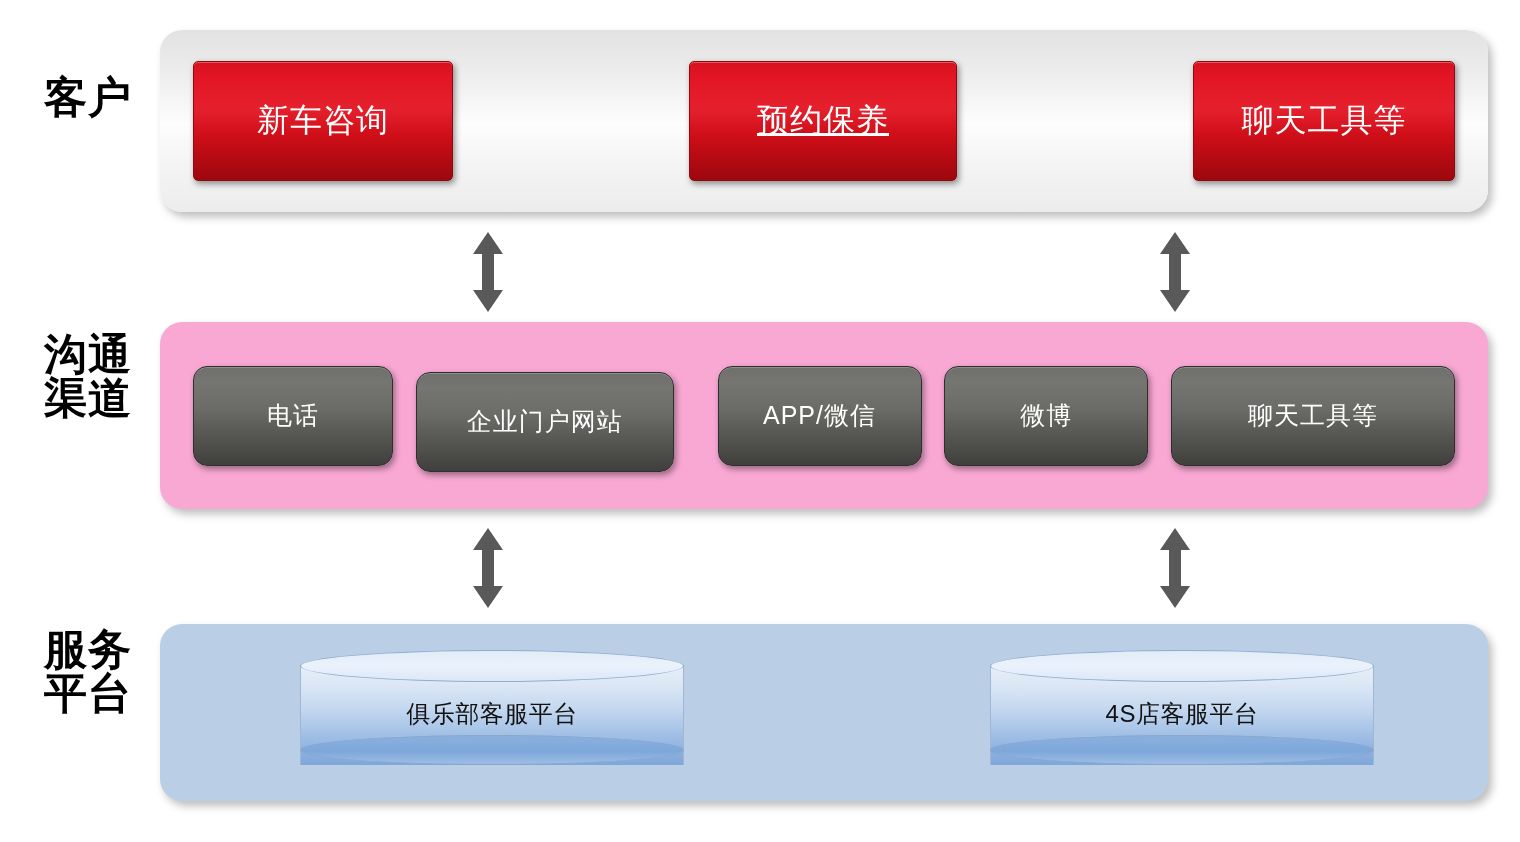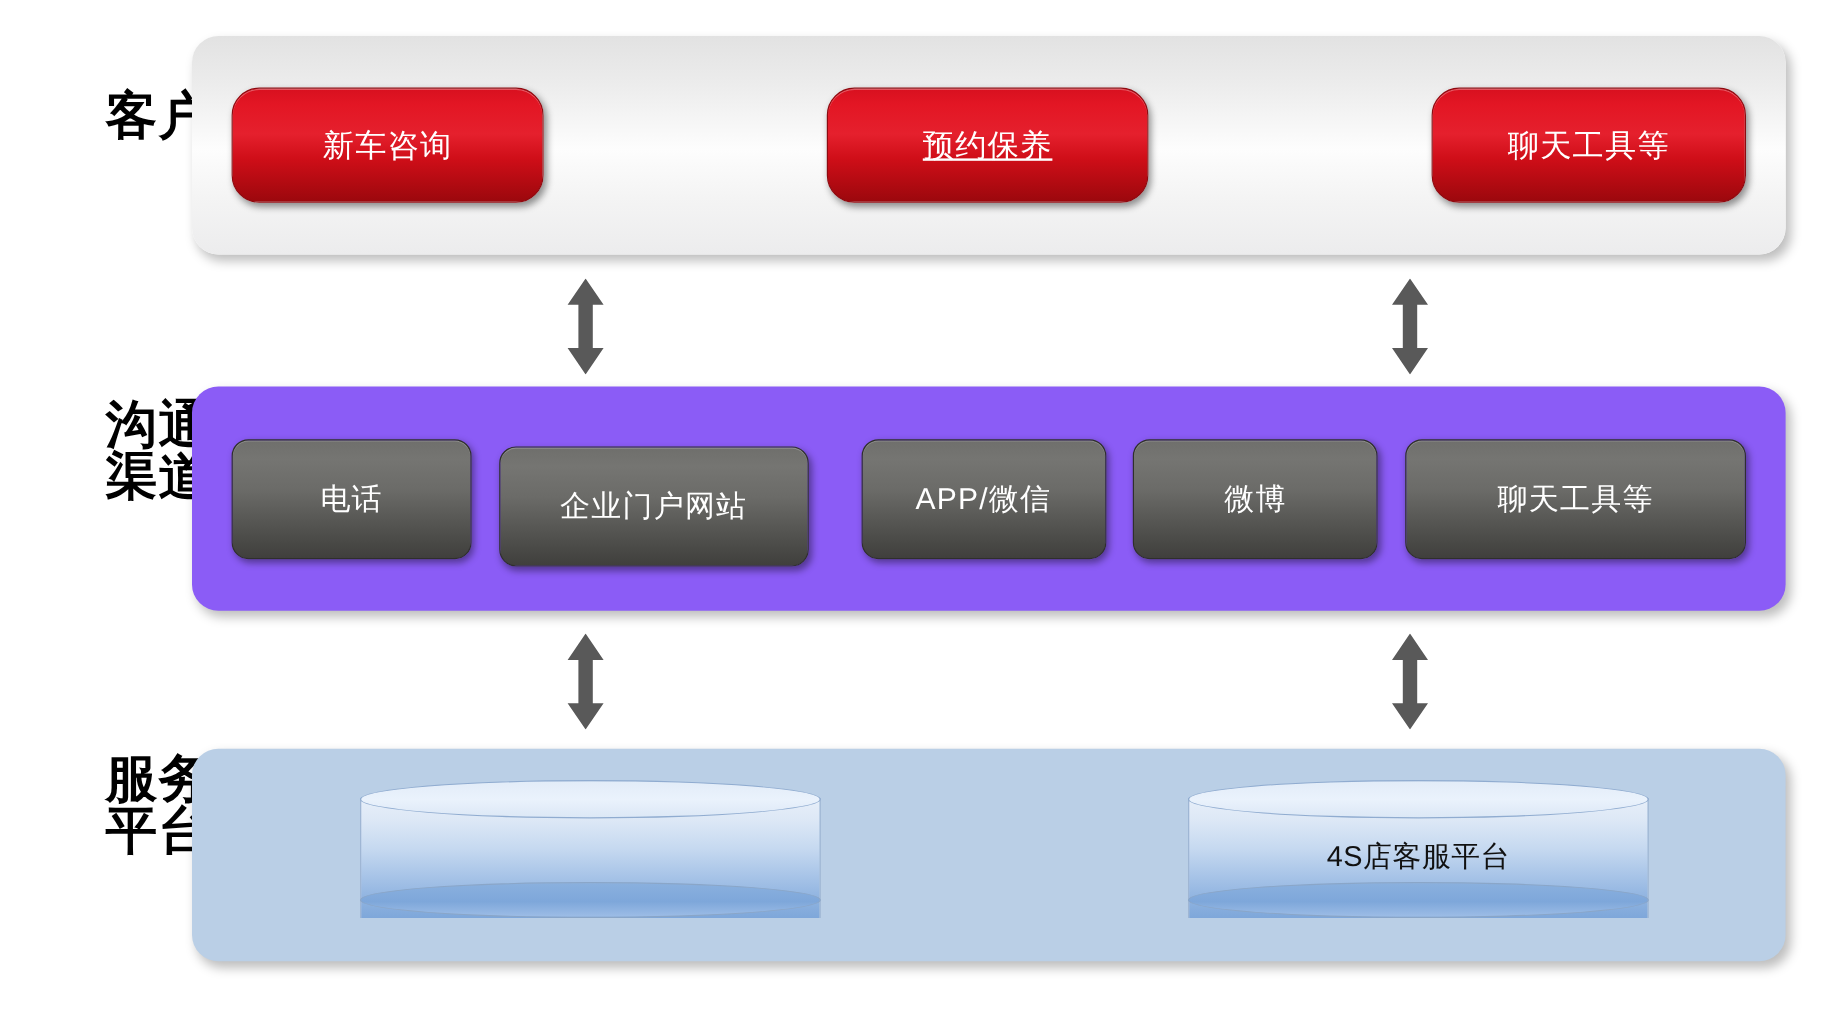--- a/index.html
+++ b/index.html
@@ -19,21 +19,20 @@
   .row-label {
     position: absolute;
     font-weight: bold;
     color: #000000;
     font-size: 43px;
     line-height: 1.02;
     letter-spacing: 1px;
     text-align: center;
     white-space: pre-line;
     font-family: "Liberation Sans", "DejaVu Sans", sans-serif;
-    margin-left: 44px;
   }
   #label-customer { left: 44px; top: 76px; }
   #label-channel  { left: 44px; top: 333px; }
   #label-platform { left: 44px; top: 628px; }
 
   
   .band {
     position: absolute;
     border-radius: 22px;
     box-shadow: 4px 5px 9px rgba(0,0,0,0.26);
@@ -50,55 +49,55 @@
     background: linear-gradient(to bottom, #e2e2e2 0%, #ececec 22%, #fdfdfd 52%, #f4f4f4 74%, #ececed 100%);
     justify-content: space-between;
     padding: 0 33px;
   }
 
   #band-channel {
     left: 160px;
     top: 322px;
     width: 1328px;
     height: 187px;
-    background: #8b5cf6;
+    background: #f9a8d4;
     justify-content: space-between;
     padding: 0 33px;
     align-items: center;
   }
 
   #band-platform {
     left: 160px;
     top: 624px;
     width: 1328px;
     height: 177px;
     background: #bacfe6;
     justify-content: flex-start;
     padding: 0;
   }
 
   
   .chip-red {
-    height: 96px;
-    border-radius: 23px;
+    height: 120px;
+    border-radius: 5px;
     background: linear-gradient(to bottom,
         #d8101f 0%,
         #e31624 14%,
         #e5202d 40%,
         #cf0e18 62%,
         #b00a11 85%,
         #9b080d 100%);
     border: 1px solid #8f0a10;
     box-shadow: 2px 3px 6px rgba(0,0,0,0.42),
                 inset 0 1px 0 rgba(255,255,255,0.30);
     display: flex;
     align-items: center;
     justify-content: center;
     color: #ffffff;
-    font-size: 26px;
+    font-size: 32px;
     letter-spacing: 1px;
     box-sizing: border-box;
     flex: 0 0 auto;
   }
   .chip-red.w1 { width: 260px; }
   .chip-red.w2 { width: 268px; text-decoration: underline; }
   .chip-red.w3 { width: 262px; }
   .chip-red.w4 { width: 262px; }
 
   
@@ -227,20 +226,21 @@
   <div class="chip-gray g4">微博</div>
   <div class="chip-gray g5">聊天工具等</div>
 </div>
 
 <div class="band" id="band-platform"></div>
 
 <div class="cylinder" id="cyl-club">
   <div class="cyl-body"></div>
   <div class="cyl-bottom"></div>
   <div class="cyl-top"></div>
+  <div class="cyl-label">俱乐部客服平台</div>
 </div>
 
 <div class="cylinder" id="cyl-4s">
   <div class="cyl-body"></div>
   <div class="cyl-bottom"></div>
   <div class="cyl-top"></div>
   <div class="cyl-label">4S店客服平台</div>
 </div>
 
 <div class="arrow" id="arrow-tc-left">

